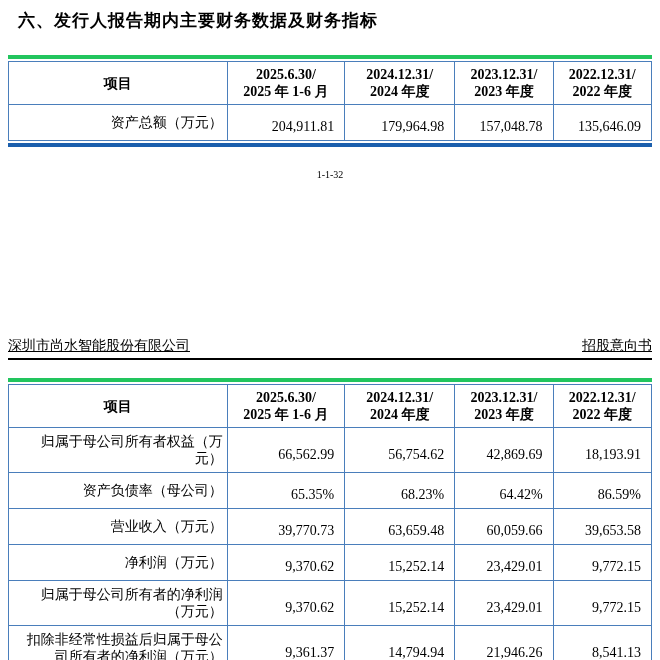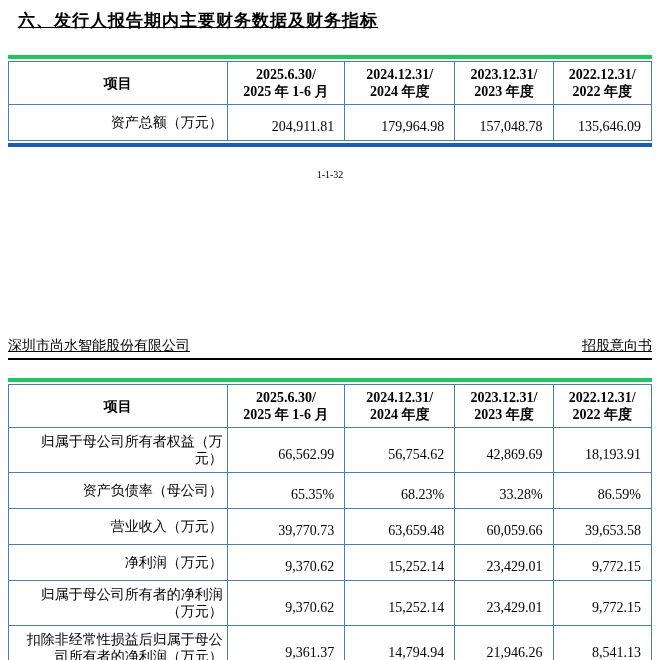--- a/index.html
+++ b/index.html
@@ -13,21 +13,20 @@
   .page { padding: 8px 8px 0 8px; }
 
   
   .section-title {
     font-family: "Liberation Sans", "DejaVu Sans", sans-serif;
     font-weight: bold;
     font-size: 17px;
     line-height: 22px;
     margin: 2px 0 0 10px;
     letter-spacing: 1px;
-    text-decoration: underline;
   }
 
   
   .table-wrap {
     border-top: 4px solid #22c55e;
     padding: 2px 0;
   }
   .table-wrap.closed { border-bottom: 4px solid #1b5fad; }
   .table-wrap.t1 { margin-top: 23px; }
   .table-wrap.t2 { margin-top: 18px; }
@@ -177,21 +176,21 @@
           <td class="lbl">归属于母公司所有者权益（万元）</td>
           <td class="val">66,562.99</td>
           <td class="val">56,754.62</td>
           <td class="val">42,869.69</td>
           <td class="val">18,193.91</td>
         </tr>
         <tr>
           <td class="lbl">资产负债率（母公司）</td>
           <td class="val">65.35%</td>
           <td class="val">68.23%</td>
-          <td class="val">33.28%</td>
+          <td class="val">64.42%</td>
           <td class="val">86.59%</td>
         </tr>
         <tr>
           <td class="lbl">营业收入（万元）</td>
           <td class="val">39,770.73</td>
           <td class="val">63,659.48</td>
           <td class="val">60,059.66</td>
           <td class="val">39,653.58</td>
         </tr>
         <tr>

